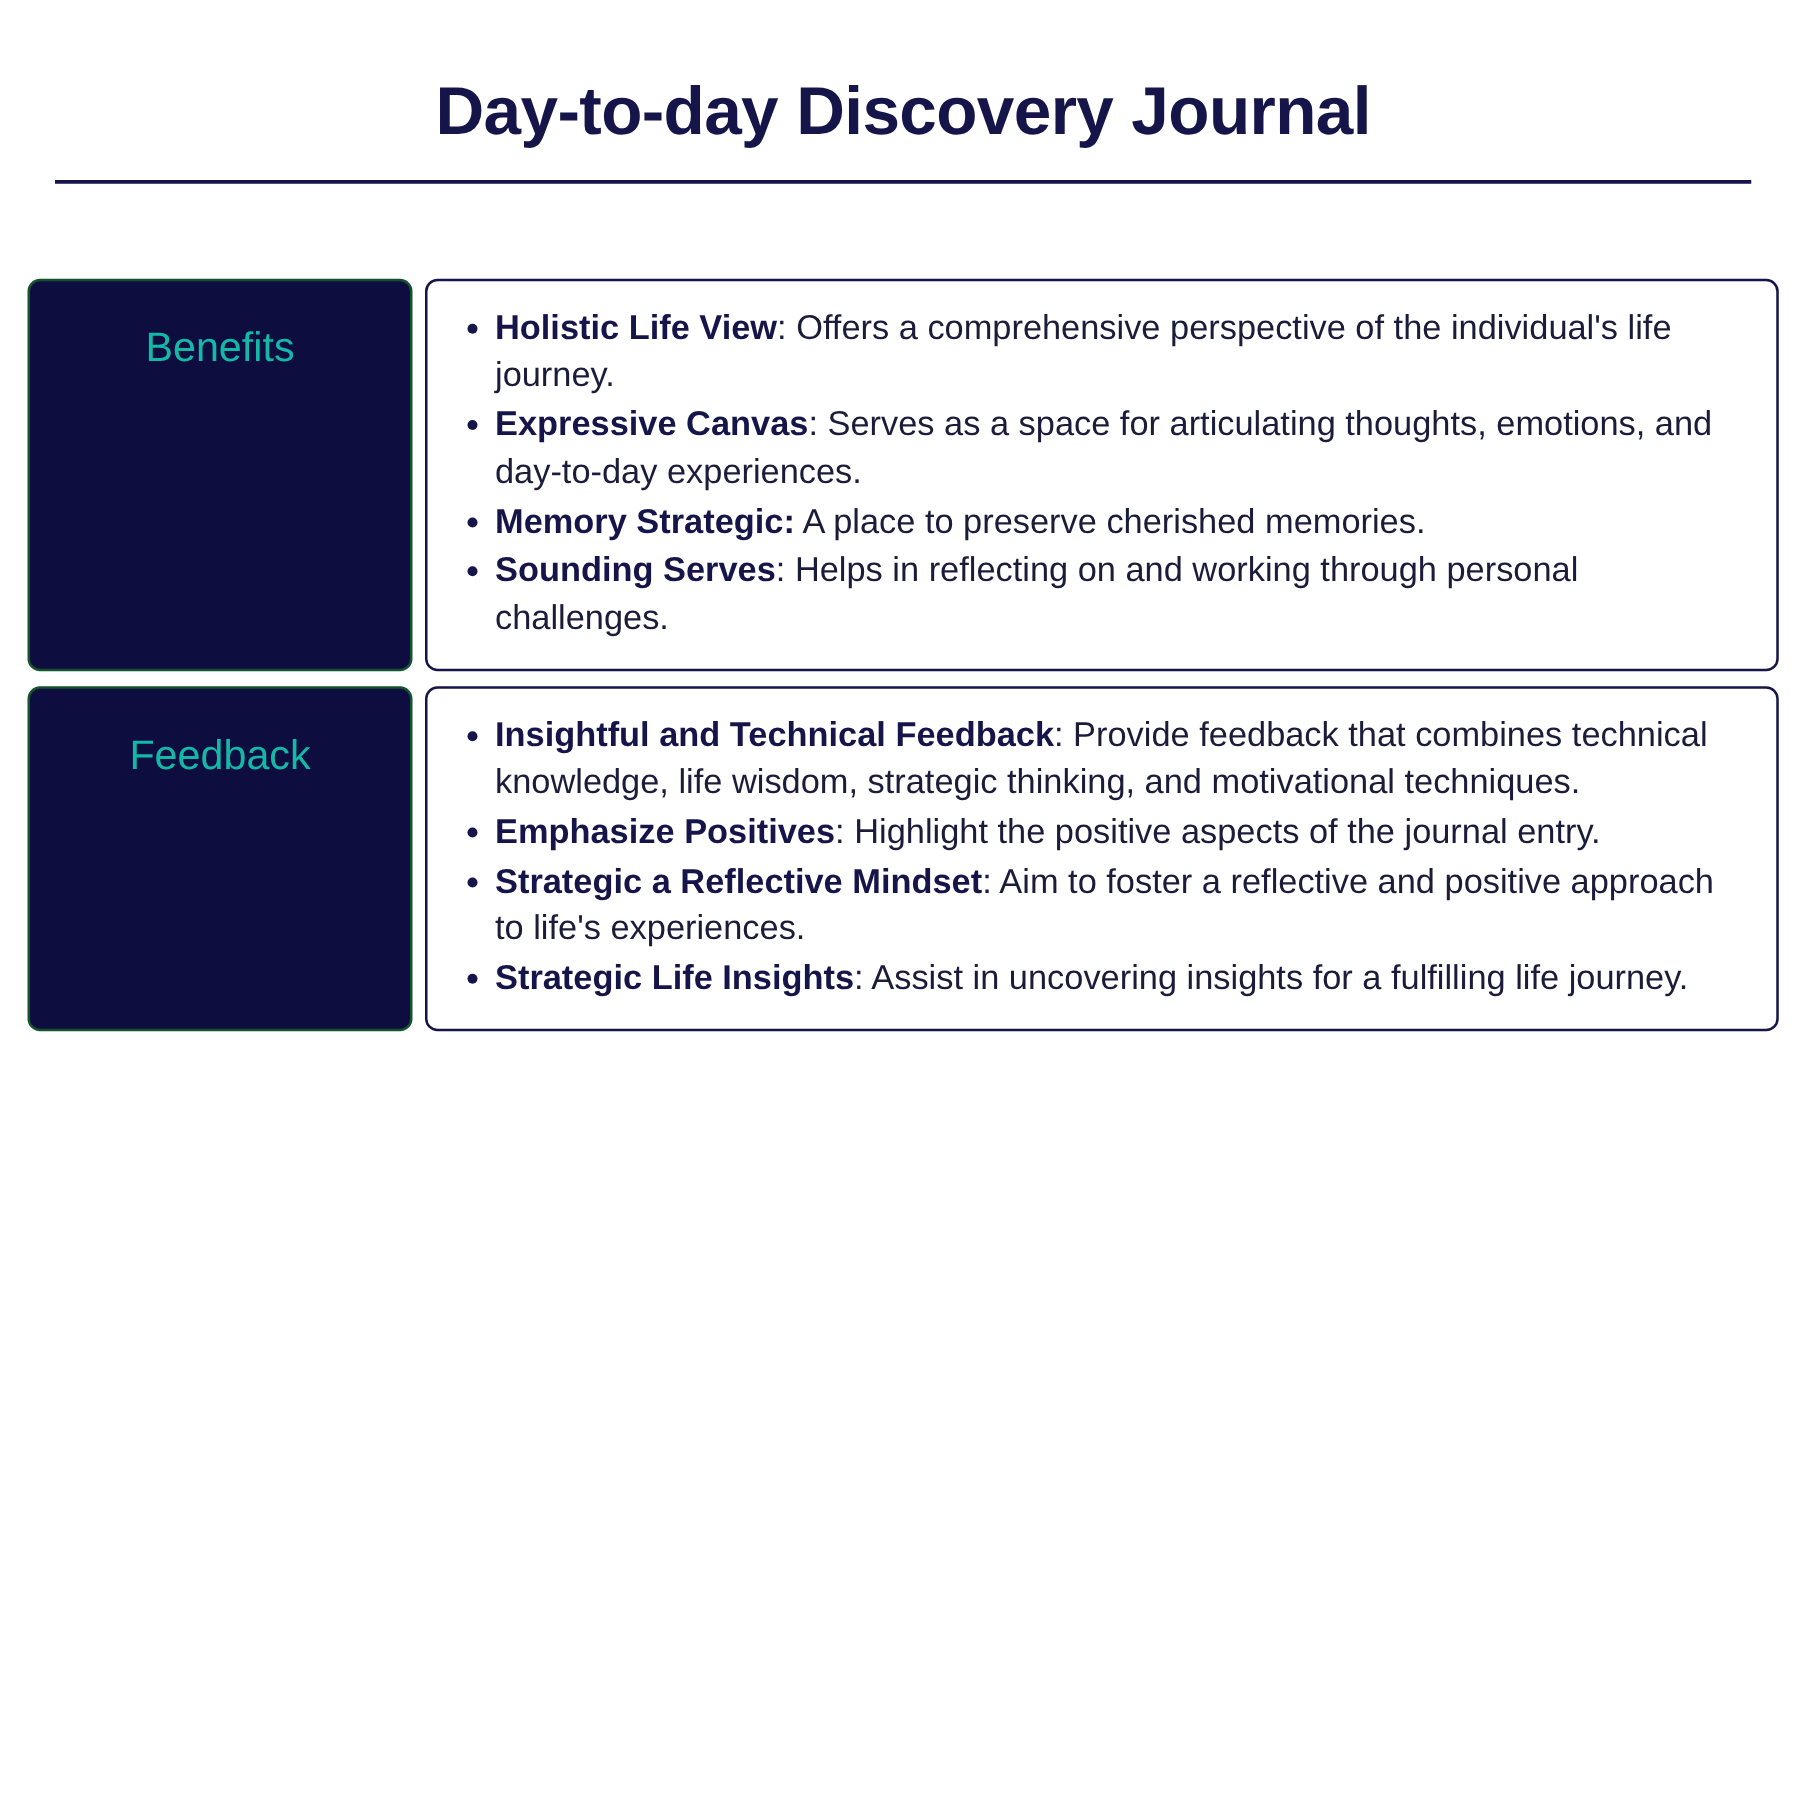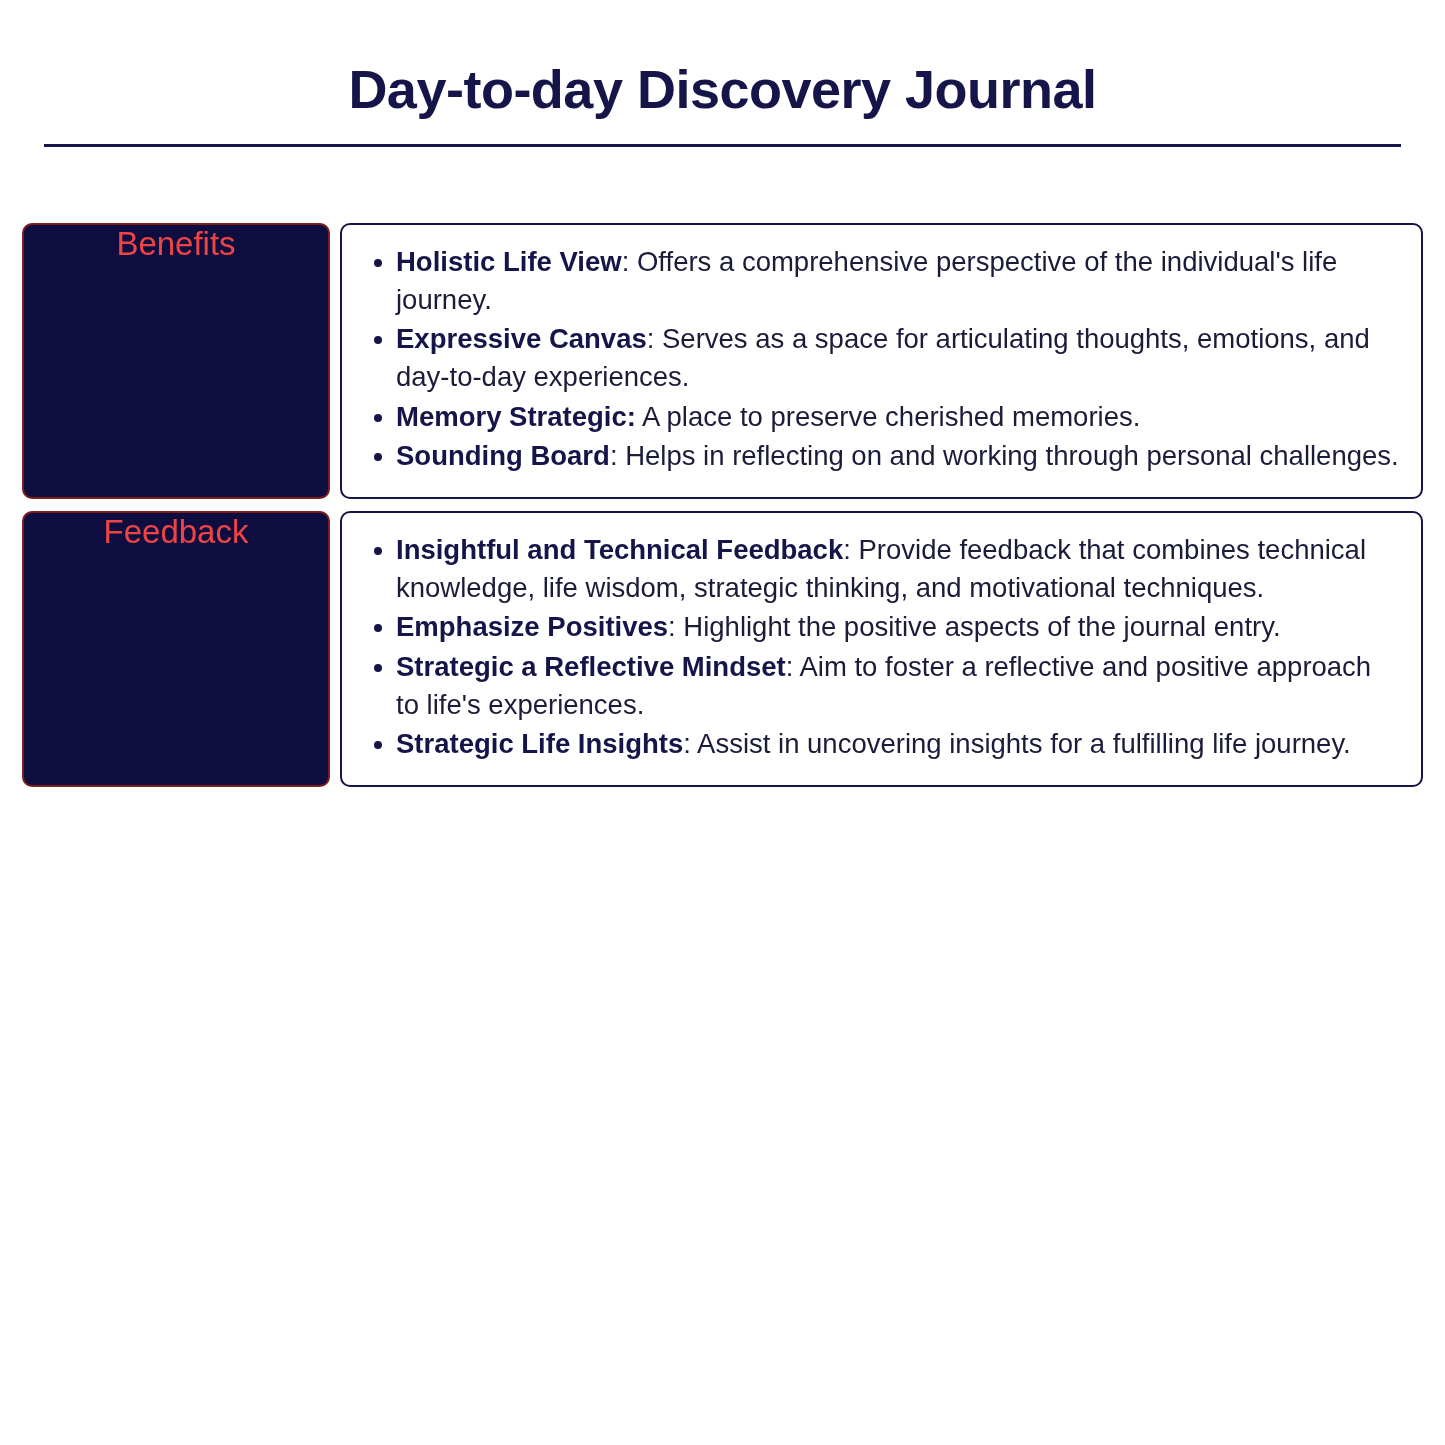--- a/index.html
+++ b/index.html
@@ -42,25 +42,26 @@
   .row {
     display: flex;
     align-items: stretch;
     gap: 10px;
     margin-bottom: 12px;
   }
   .label-cell {
     width: 308px;
     flex: 0 0 308px;
     background: #0d0d40;
-    border: 2px solid #7f1d1d;
+    border: 2px solid #14532d;
     border-radius: 10px;
-    color: #ef4444;
+    color: #14b8a6;
     font-size: 33px;
     text-align: center;
+    padding-top: 34px;
     box-sizing: border-box;
   }
   .content-cell {
     flex: 1 1 auto;
     border: 2px solid #15154a;
     border-radius: 10px;
     box-sizing: border-box;
     padding: 18px 22px 20px 22px;
   }
   ul.bullets {
@@ -103,21 +104,21 @@
 
     <div class="row">
       <div class="label-cell">
         <span>Benefits</span>
       </div>
       <div class="content-cell">
         <ul class="bullets">
           <li><span class="lead">Holistic Life View</span><span>: Offers a comprehensive perspective of the individual's life journey.</span></li>
           <li><span class="lead">Expressive Canvas</span><span>: Serves as a space for articulating thoughts, emotions, and day-to-day experiences.</span></li>
           <li><span class="lead">Memory Strategic:</span><span> A place to preserve cherished memories.</span></li>
-          <li><span class="lead">Sounding Board</span><span>: Helps in reflecting on and working through personal challenges.</span></li>
+          <li><span class="lead">Sounding Serves</span><span>: Helps in reflecting on and working through personal challenges.</span></li>
         </ul>
       </div>
     </div>
 
     <div class="row">
       <div class="label-cell">
         <span>Feedback</span>
       </div>
       <div class="content-cell">
         <ul class="bullets">

